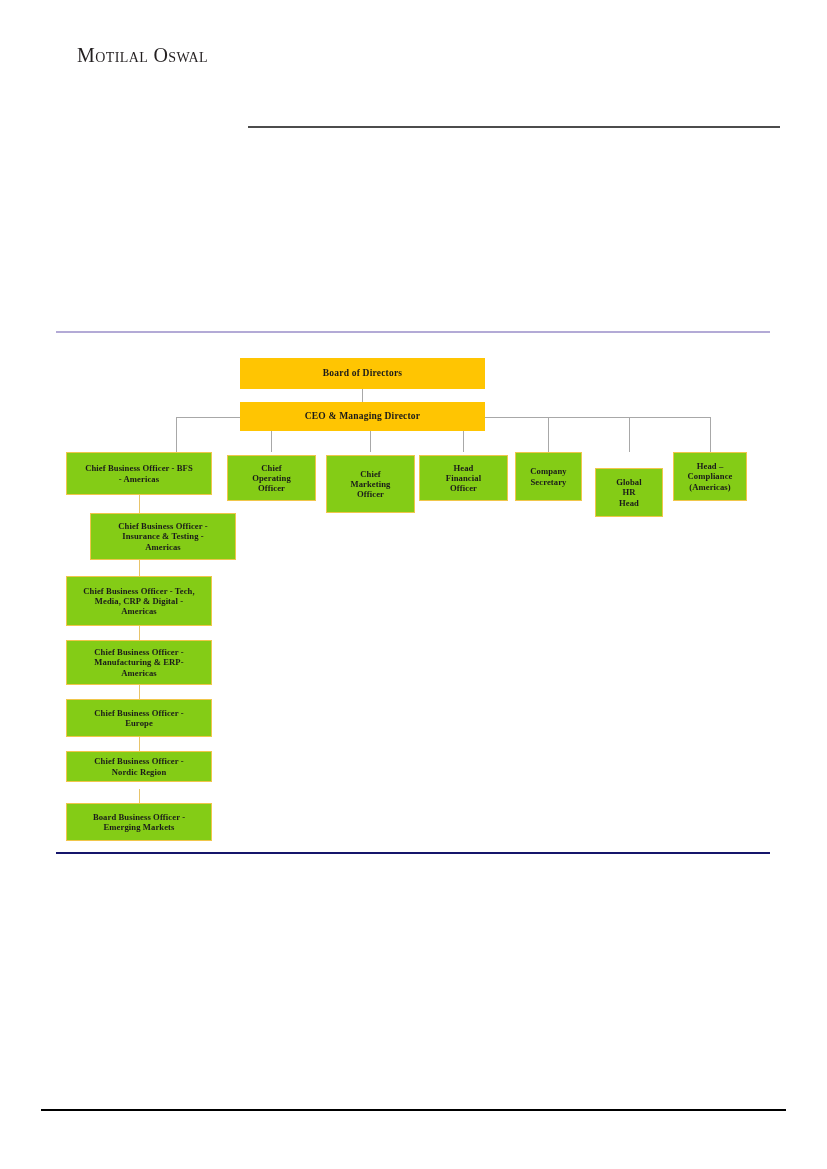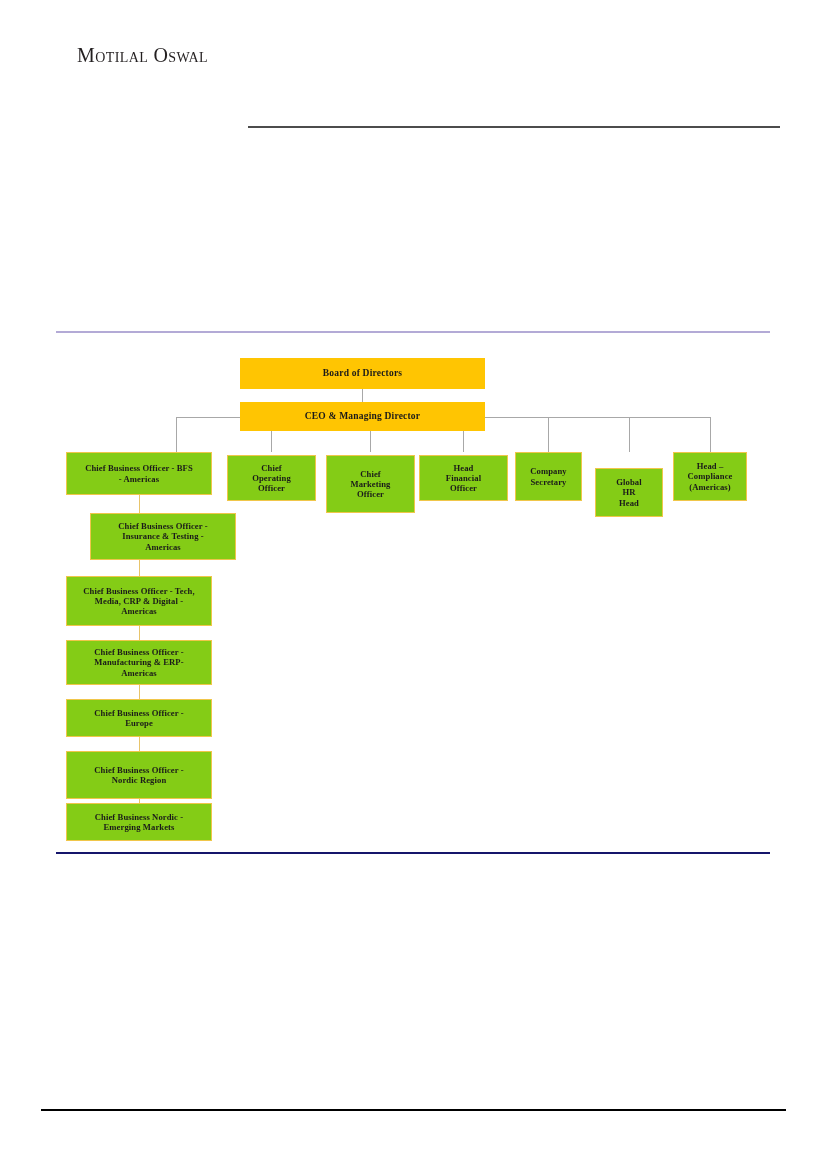--- a/index.html
+++ b/index.html
@@ -169,18 +169,18 @@
     <div class="conn conn-v conn-gold" style="left:139px; top:789px; height:14px;"></div>
 
     <div class="node node-sub" style="left:66px; top:513px; width:146px; height:47px;margin-left:24px;">Chief Business Officer - Insurance &amp; Testing - Americas</div>
 
     <div class="node node-sub" style="left:66px; top:576px; width:146px; height:50px;">Chief Business Officer - Tech, Media, CRP &amp; Digital - Americas</div>
 
     <div class="node node-sub" style="left:66px; top:640px; width:146px; height:45px;">Chief Business Officer - Manufacturing &amp; ERP- Americas</div>
 
     <div class="node node-sub" style="left:66px; top:699px; width:146px; height:38px;">Chief Business Officer - Europe</div>
 
-    <div class="node node-sub" style="left:66px; top:751px; width:146px; height:48px;">Chief Business Officer - Nordic Region</div>
+    <div class="node node-sub" style="left:66px; top:751px; width:146px; height:31px;">Chief Business Officer - Nordic Region</div>
 
-    <div class="node node-sub" style="left:66px; top:803px; width:146px; height:38px;">Chief Business Nordic - Emerging Markets</div>
+    <div class="node node-sub" style="left:66px; top:803px; width:146px; height:38px;">Board Business Officer - Emerging Markets</div>
 
   </div>
 </div>
 
 </body></html>

